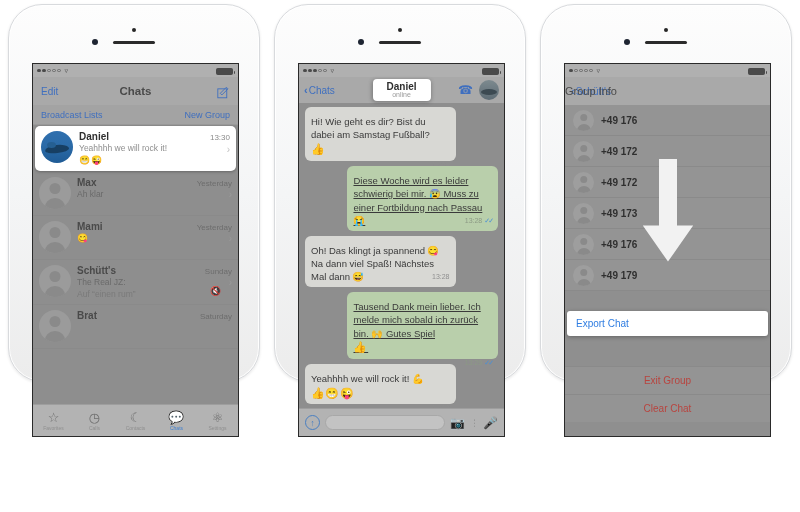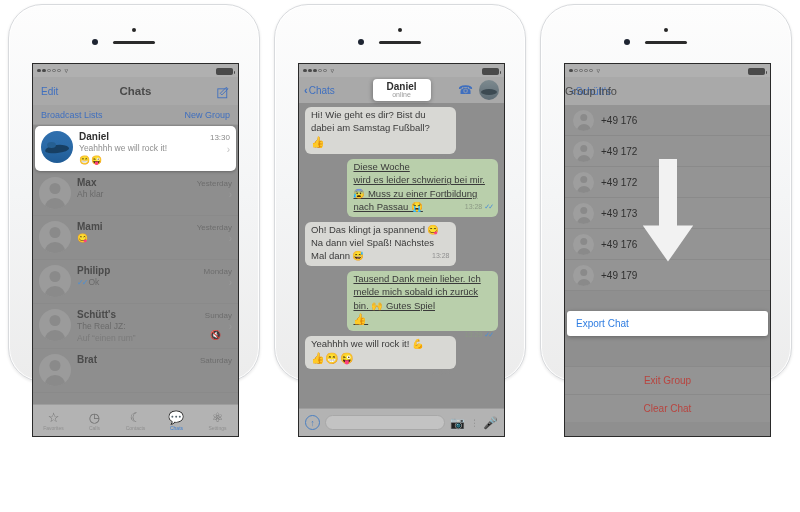--- a/index.html
+++ b/index.html
@@ -180,21 +180,21 @@
     background: #fff; border-radius: 4px;
     padding: 2px 14px 3px;
     box-shadow: 0 1px 4px rgba(0,0,0,0.3);
     text-align: center; z-index: 10;
   }
   .name-popup .nm { font-size: 10px; font-weight: 700; color: #2e2e2e; }
   .name-popup .st { font-size: 7px; color: #9a9a9a; margin-top: -1px; }
 
   .thread { padding: 4px 6px 0; position: relative; height: 304px; }
   .bubble {
-    max-width: 78%; border-radius: 6px; padding: 1px 6px 3px;
+    max-width: 78%; border-radius: 6px; padding: 8px 6px 3px;
     margin-bottom: 5px; position: relative;
     font-size: 9.5px; line-height: 1.42; color: #3a3a3a;
   }
   .bubble.in { background: #d8d8d4; }
   .bubble.out { background: #b9cfab; margin-left: auto; text-decoration: underline; }
   .bubble .meta {
     font-size: 7px; color: #8f8f8f; float: right;
     margin-left: 6px; margin-top: 2px; white-space: nowrap;
   }
   .bubble.out .meta { color: #8c9a85; }
@@ -223,20 +223,21 @@
   }
   .gi-title {
     position: absolute; left: 0; right: 0; text-align: left;
     font-size: 11px; color: #4a4a4a;
   }
   .member-row {
     display: flex; align-items: center; gap: 7px;
     height: 31px; padding: 0 8px;
     border-bottom: 1px solid #8a8a8a;
     background: #949494;
+    font-weight: bold;
   }
   .member-row .mav {
     width: 21px; height: 21px; border-radius: 50%;
     background: #9e9e9e; position: relative; overflow: hidden; flex: 0 0 21px;
   }
   .member-row .mav .ph-head {
     position: absolute; left: 50%; top: 4px; transform: translateX(-50%);
     width: 7.5px; height: 7.5px; border-radius: 50%; background: #8a8a8a;
   }
   .member-row .mav .ph-body {
@@ -344,34 +345,20 @@
           <div class="chat-main">
             <div class="chat-top">
               <span class="chat-name">Mami</span>
               <span class="chat-time">Yesterday</span>
             </div>
             <div class="emojis">😋</div>
           </div>
           <span class="chev">›</span>
         </div>
 
-        <div class="chat-row dim">
-          <div class="avatar">
-              <i class="ph-head"></i>
-              <i class="ph-body"></i>
-            </div>
-          <div class="chat-main">
-            <div class="chat-top">
-              <span class="chat-name">Philipp</span>
-              <span class="chat-time">Monday</span>
-            </div>
-            <div class="chat-msg"><span class="ticks">✓✓</span><span>Ok</span></div>
-          </div>
-          <span class="chev">›</span>
-        </div>
 
         <div class="chat-row dim">
           <div class="avatar">
               <i class="ph-head"></i>
               <i class="ph-body"></i>
             </div>
           <div class="chat-main">
             <div class="chat-top">
               <span class="chat-name">Schütt's</span>
               <span class="chat-time">Sunday</span>

